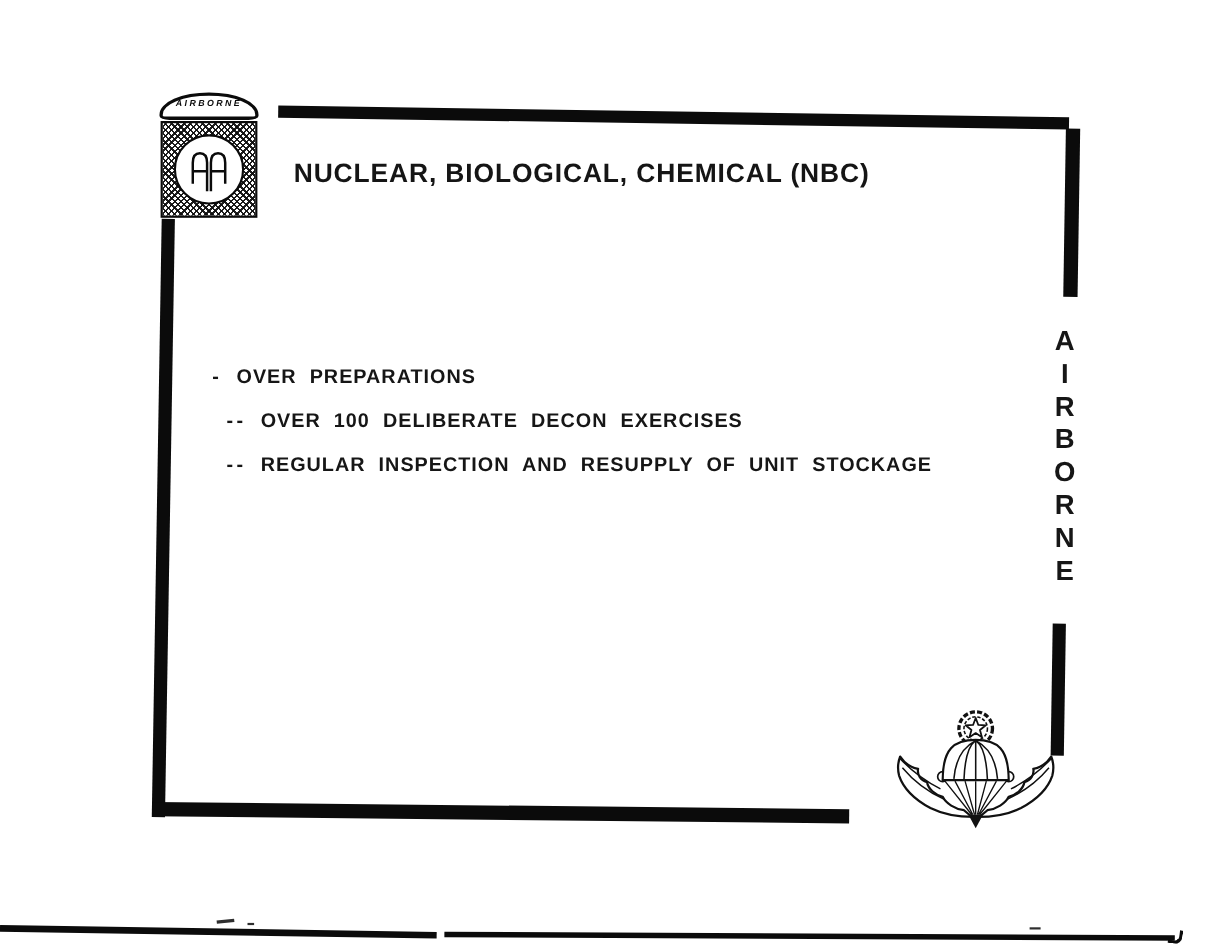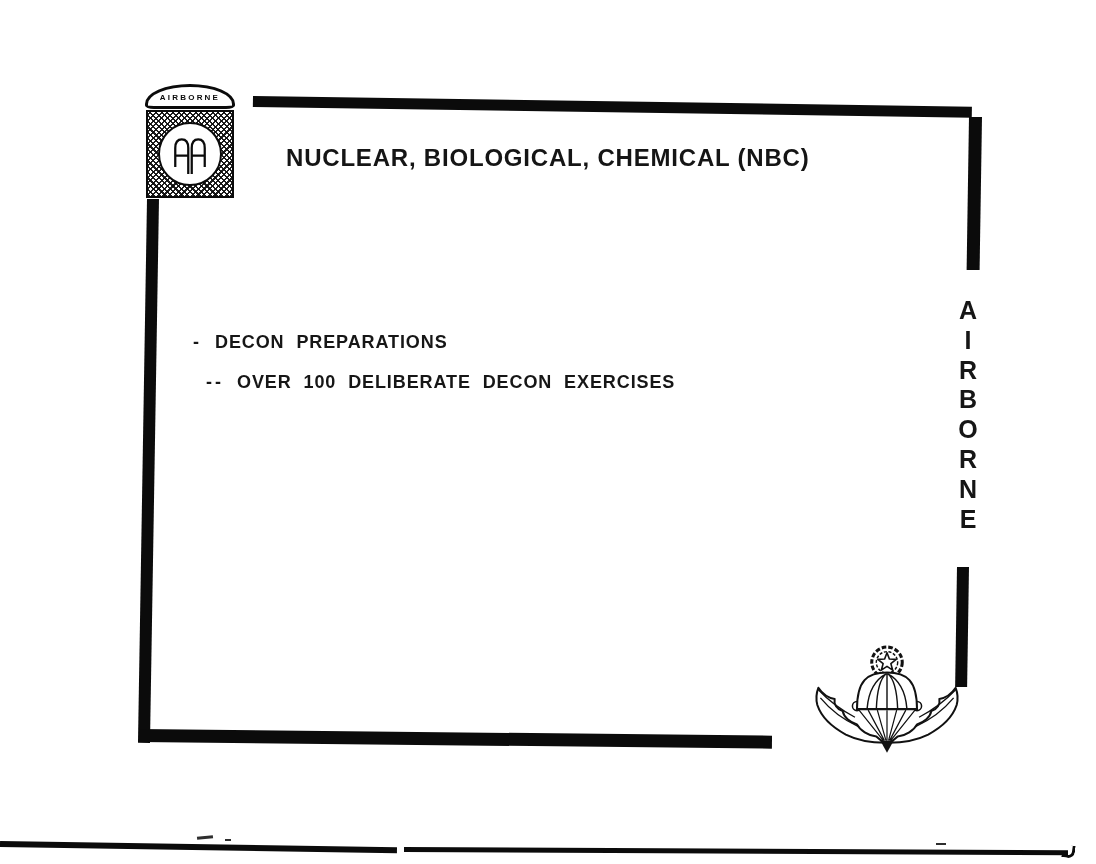--- a/index.html
+++ b/index.html
@@ -11,31 +11,31 @@
 
   
   .bar-top    { left:253px; top:96px;  width:719px; height:11px; transform:rotate(0.85deg); transform-origin:left top; }
   .bar-left   { left:147px; top:199px; width:12px;  height:544px; transform:rotate(0.95deg); transform-origin:top center; }
   .bar-bottom { left:139px; top:729px; width:633px; height:13px; transform:rotate(0.6deg);  transform-origin:left center; }
   .bar-rtop   { left:969px; top:117px; width:13px;  height:153px; transform:rotate(0.9deg);  transform-origin:top center; }
   .bar-rbot   { left:957px; top:567px; width:12px;  height:120px; transform:rotate(0.9deg);  transform-origin:top center; }
 
   
   .title {
-    position:absolute; left:286px; top:144px; font-size:24px; font-weight:600;
+    position:absolute; left:267px; top:144px; font-size:24px; font-weight:600;
     letter-spacing:0.8px; white-space:nowrap; color:#151515;
   }
 
   
   .patch { position:absolute; left:144px; top:84px; width:92px; }
   .patch-tab {
     box-sizing:border-box; width:90px; height:25px; margin:0 auto;
     border:3px solid #0b0b0b; border-radius:50% 50% 10% 10% / 80% 80% 14% 14%;
-    background:#fff; display:flex; align-items:center; justify-content:center;
-    font-size:8px; font-weight:700; letter-spacing:2.2px; color:#0b0b0b; padding-top:2px;
+    background:#fff; display:flex; align-items:flex-start; justify-content:center;
+    font-size:8px; font-weight:700; letter-spacing:2.2px; color:#0b0b0b; padding-top:2px;font-style:italic;
   }
   .patch-body {
     box-sizing:border-box; width:88px; height:88px; margin:1px auto 0;
     border:2.5px solid #0b0b0b; background-color:#fff;
     background-image:
       repeating-linear-gradient(45deg,  rgba(12,12,12,0.92) 0 1.5px, transparent 1.5px 4px),
       repeating-linear-gradient(-45deg, rgba(12,12,12,0.92) 0 1.5px, transparent 1.5px 4px);
     display:flex; align-items:center; justify-content:center;
   }
   .patch-circle {
@@ -98,24 +98,27 @@
           <path d="M32 53 V23 Q32 13 39.5 13 Q47 13 47 23 V45 M32 32 H47" fill="none" stroke="#0b0b0b" stroke-width="2.6"></path>
         </svg>
       </div>
     </div>
   </div>
 
   <div class="title">NUCLEAR, BIOLOGICAL, CHEMICAL (NBC)</div>
 
   <div class="bullets">
     <div class="brow">
-      <span class="bmarker">-</span><span>DECON PREPARATIONS</span>
+      <span class="bmarker">-</span><span>OVER PREPARATIONS</span>
     </div>
     <div class="brow l2">
       <span class="bmarker">--</span><span>OVER 100 DELIBERATE DECON EXERCISES</span>
+    </div>
+    <div class="brow l2">
+      <span class="bmarker">--</span><span>REGULAR INSPECTION AND RESUPPLY OF UNIT STOCKAGE</span>
     </div>
   </div>
 
   <div class="vert" aria-label="AIRBORNE">
     <span>A</span>
     <span>I</span>
     <span>R</span>
     <span>B</span>
     <span>O</span>
     <span>R</span>

